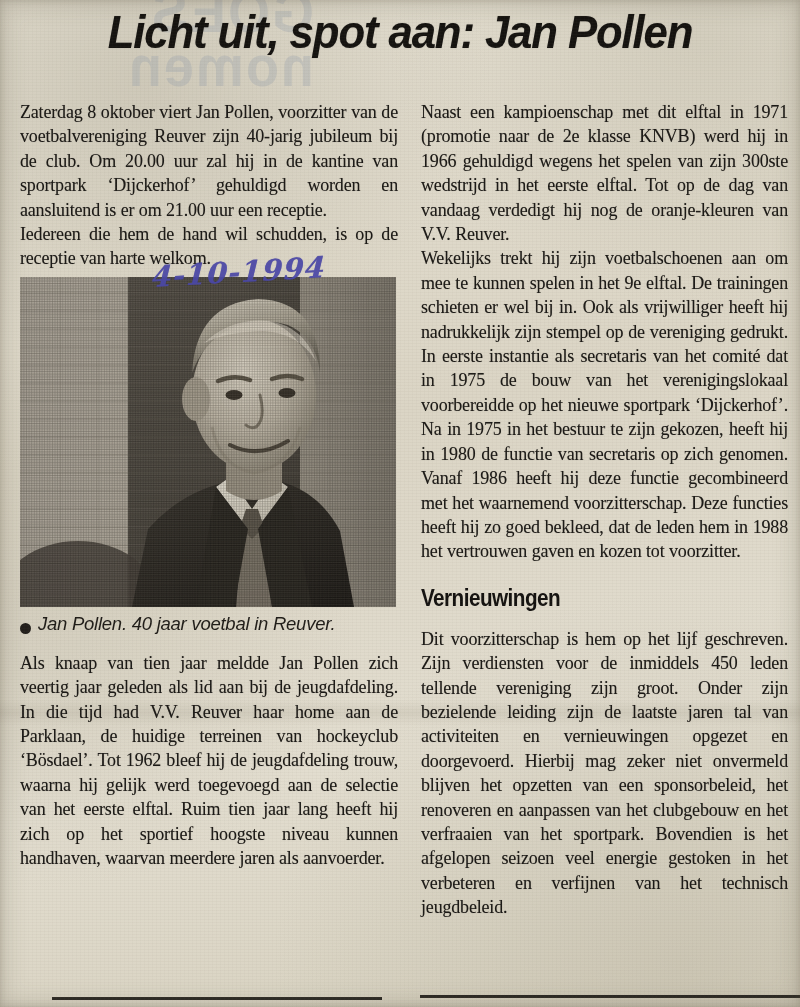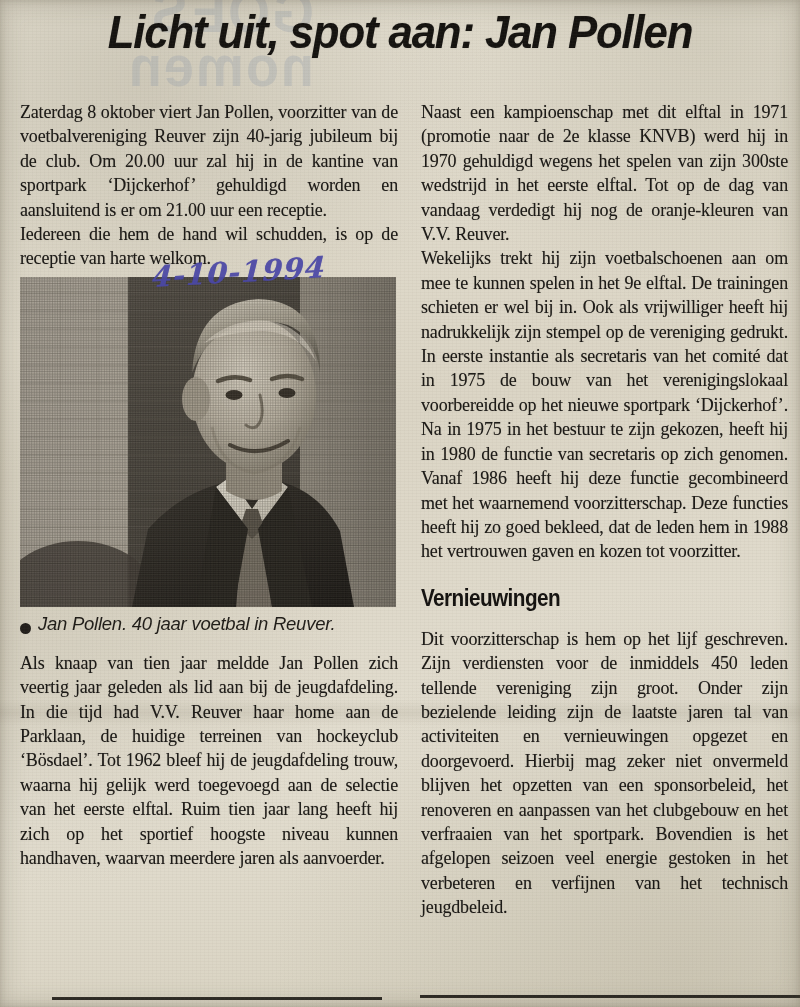--- a/index.html
+++ b/index.html
@@ -338,21 +338,21 @@
 
     <div class="caption">
       <span class="bullet"></span>
       <span>Jan Pollen. 40 jaar voetbal in Reuver.</span>
     </div>
 
     <p class="body-text">Als knaap van tien jaar meldde Jan Pollen zich veertig jaar geleden als lid aan bij de jeugdafdeling. In die tijd had V.V. Reuver haar home aan de Parklaan, de huidige terreinen van hockeyclub ‘Bösdael’. Tot 1962 bleef hij de jeugdafdeling trouw, waarna hij gelijk werd toegevoegd aan de selectie van het eerste elftal. Ruim tien jaar lang heeft hij zich op het sportief hoogste niveau kunnen handhaven, waarvan meerdere jaren als aanvoerder.</p>
   </div>
 
   <div class="col col-right">
-    <p class="body-text">Naast een kampioenschap met dit elftal in 1971 (promotie naar de 2e klasse KNVB) werd hij in 1970 gehuldigd wegens het spelen van zijn 300ste wedstrijd in het eerste elftal. Tot op de dag van vandaag verdedigt hij nog de oranje-kleuren van V.V. Reuver.</p>
+    <p class="body-text">Naast een kampioenschap met dit elftal in 1971 (promotie naar de 2e klasse KNVB) werd hij in 1966 gehuldigd wegens het spelen van zijn 300ste wedstrijd in het eerste elftal. Tot op de dag van vandaag verdedigt hij nog de oranje-kleuren van V.V. Reuver.</p>
     <p class="body-text">Wekelijks trekt hij zijn voetbalschoenen aan om mee te kunnen spelen in het 9e elftal. De trainingen schieten er wel bij in. Ook als vrijwilliger heeft hij nadrukkelijk zijn stempel op de vereniging gedrukt. In eerste instantie als secretaris van het comité dat in 1975 de bouw van het verenigingslokaal voorbereidde op het nieuwe sportpark ‘Dijckerhof’. Na in 1975 in het bestuur te zijn gekozen, heeft hij in 1980 de functie van secretaris op zich genomen. Vanaf 1986 heeft hij deze functie gecombineerd met het waarnemend voorzitterschap. Deze functies heeft hij zo goed bekleed, dat de leden hem in 1988 het vertrouwen gaven en kozen tot voorzitter.</p>
     <div class="subhead">Vernieuwingen</div>
     <p class="body-text">Dit voorzitterschap is hem op het lijf geschreven. Zijn verdiensten voor de inmiddels 450 leden tellende vereniging zijn groot. Onder zijn bezielende leiding zijn de laatste jaren tal van activiteiten en vernieuwingen opgezet en doorgevoerd. Hierbij mag zeker niet onvermeld blijven het opzetten van een sponsorbeleid, het renoveren en aanpassen van het clubgebouw en het verfraaien van het sportpark. Bovendien is het afgelopen seizoen veel energie gestoken in het verbeteren en verfijnen van het technisch jeugdbeleid.</p>
   </div>
 
   <div class="handwriting">4-10-1994</div>
 
   <div class="fold-crease"></div>
   <div class="rule-bottom left"></div>
   <div class="rule-bottom right"></div>

